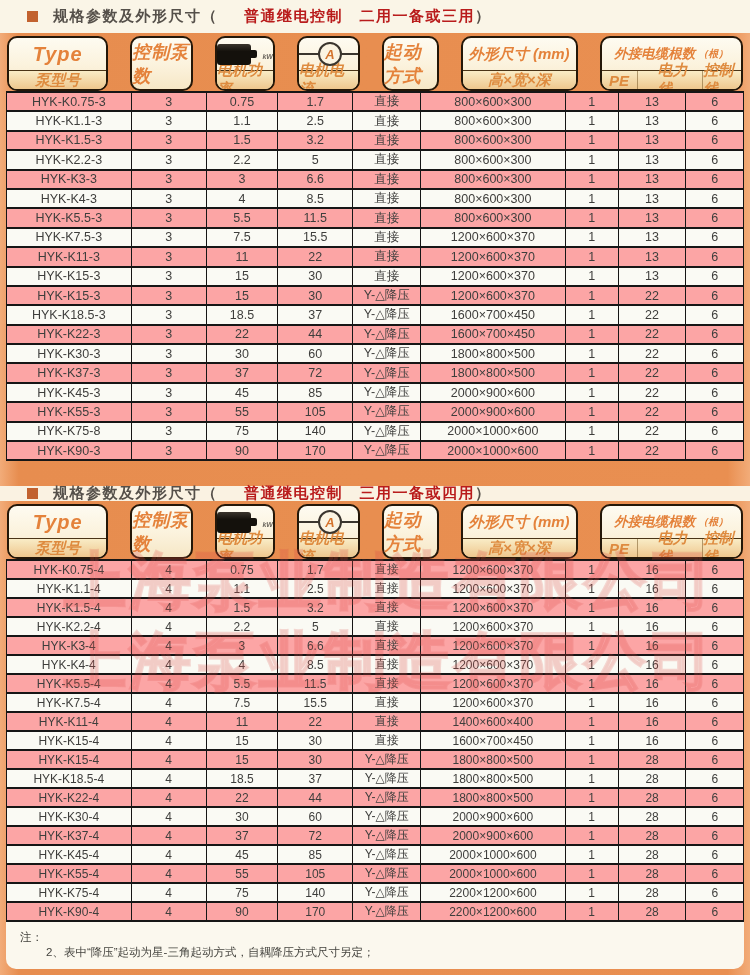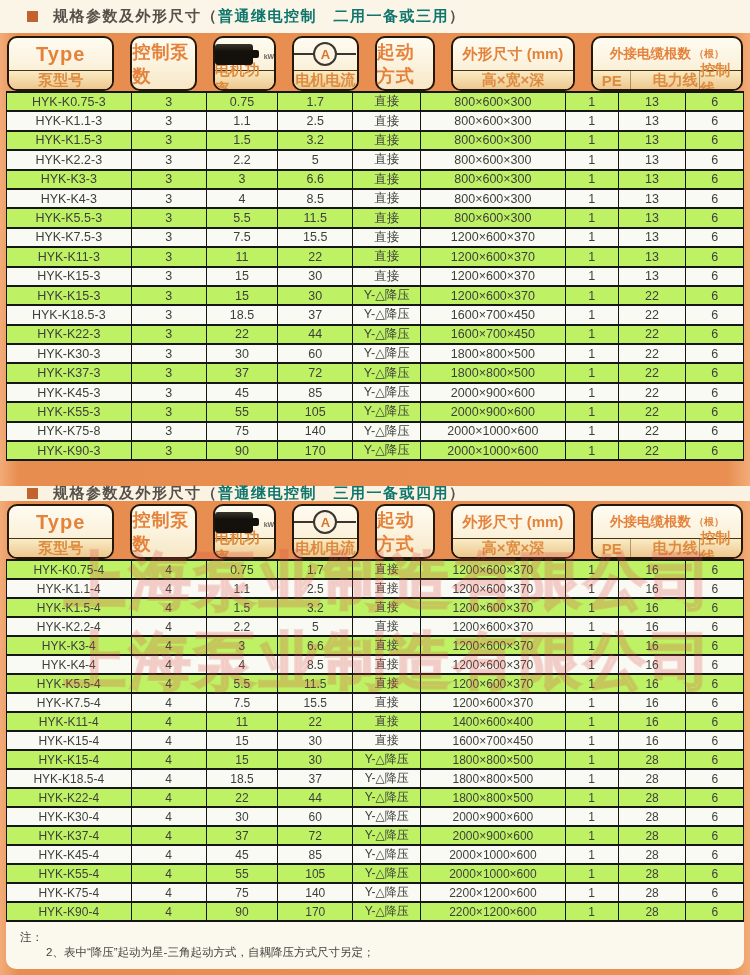--- a/index.html
+++ b/index.html
@@ -5,24 +5,24 @@
   html,body { margin:0; padding:0; }
   body {
     width:750px; height:975px; position:relative; overflow:hidden;
     background:linear-gradient(90deg,#F2AC79 0%,#E78D4F 2.5%,#E98F51 97%,#F2AC79 100%);
     font-family:"Liberation Sans","DejaVu Sans",sans-serif;
   }
   .title-strip { height:33px; background:#FAF5E7; display:flex; align-items:center; padding-left:27px; box-sizing:border-box; }
   .title-strip.second { height:15px; background:#FAF2E2; }
   .bullet { width:11px; height:11px; background:#C2622F; margin-right:15px; flex:0 0 auto; }
   .title { font-size:15px; font-weight:bold; color:#55504A; letter-spacing:1.5px; white-space:nowrap; }
-  .title .paren { color:#0f766e; }
+  .title .paren { color:#b91c1c;margin-left:26px; }
 
   .table-block { margin:0 6px; }
-  .hdr { display:flex; gap:16px; padding:3px 1px 0 1px; height:58px; box-sizing:border-box; }
+  .hdr { display:flex; gap:22px; padding:3px 1px 0 1px; height:58px; box-sizing:border-box;font-style:italic; }
   .hbox {
     border:2.5px solid #241708; border-radius:10px; overflow:hidden; box-sizing:border-box;
     background:linear-gradient(180deg,#FEFBF1 0%,#FBF2DC 55%,#F6E7C6 100%);
     display:flex; flex-direction:column;
   }
   .hbox .top { flex:1; display:flex; align-items:center; justify-content:center; color:#E4823B; font-weight:bold; gap:3px; }
   .hbox .sub {
     height:18px; flex:0 0 18px; border-top:1.5px solid #4A3417;
     background:linear-gradient(180deg,#F9ECC6,#EEC78E);
     color:#DE8B3F; font-size:15px; font-weight:bold;
@@ -40,21 +40,21 @@
 
   .motor { width:40px; height:21px; background:linear-gradient(180deg,#3a342c 0%,#14110c 35%); border-radius:3px; position:relative; margin-right:8px; }
   .motor:after { content:""; position:absolute; right:-6px; top:6px; width:6px; height:8px; background:#14110c; border-radius:0 2px 2px 0; }
   .kw { font-size:7px; color:#6b665e; font-weight:bold; align-self:flex-end; margin-bottom:10px; }
   .ammeter { position:relative; width:62px; height:26px; }
   .ammeter .wire { position:absolute; left:0; right:0; top:12px; height:2px; background:#3A352E; }
   .ammeter .dial { position:absolute; left:19px; top:1px; width:24px; height:24px; border:2px solid #3A352E; border-radius:50%;
     background:#FBF4E2; box-sizing:border-box; display:flex; align-items:center; justify-content:center;
     font-size:13px; font-weight:bold; color:#D4742E; }
 
-  table.tbl { width:100%; border-collapse:collapse; background:#bef264; table-layout:fixed; }
+  table.tbl { width:100%; border-collapse:collapse; background:#fca5a5; table-layout:fixed; }
   .tbl td { border:solid #161616; border-width:2.2px 1.5px; text-align:center; color:#3E3E3C; padding:0; overflow:hidden; white-space:nowrap; }
   .tbl tr:nth-child(even) td { background:#FAFAF4; }
   .t1 td { height:17.4px; font-size:12.5px; }
   .t2 td { height:15.2px; font-size:12px; }
 
   .gap { height:25px; }
 
   .t2-wrap { position:relative; }
   .watermark {
     position:absolute; left:58px; top:40px; z-index:3; pointer-events:none;

